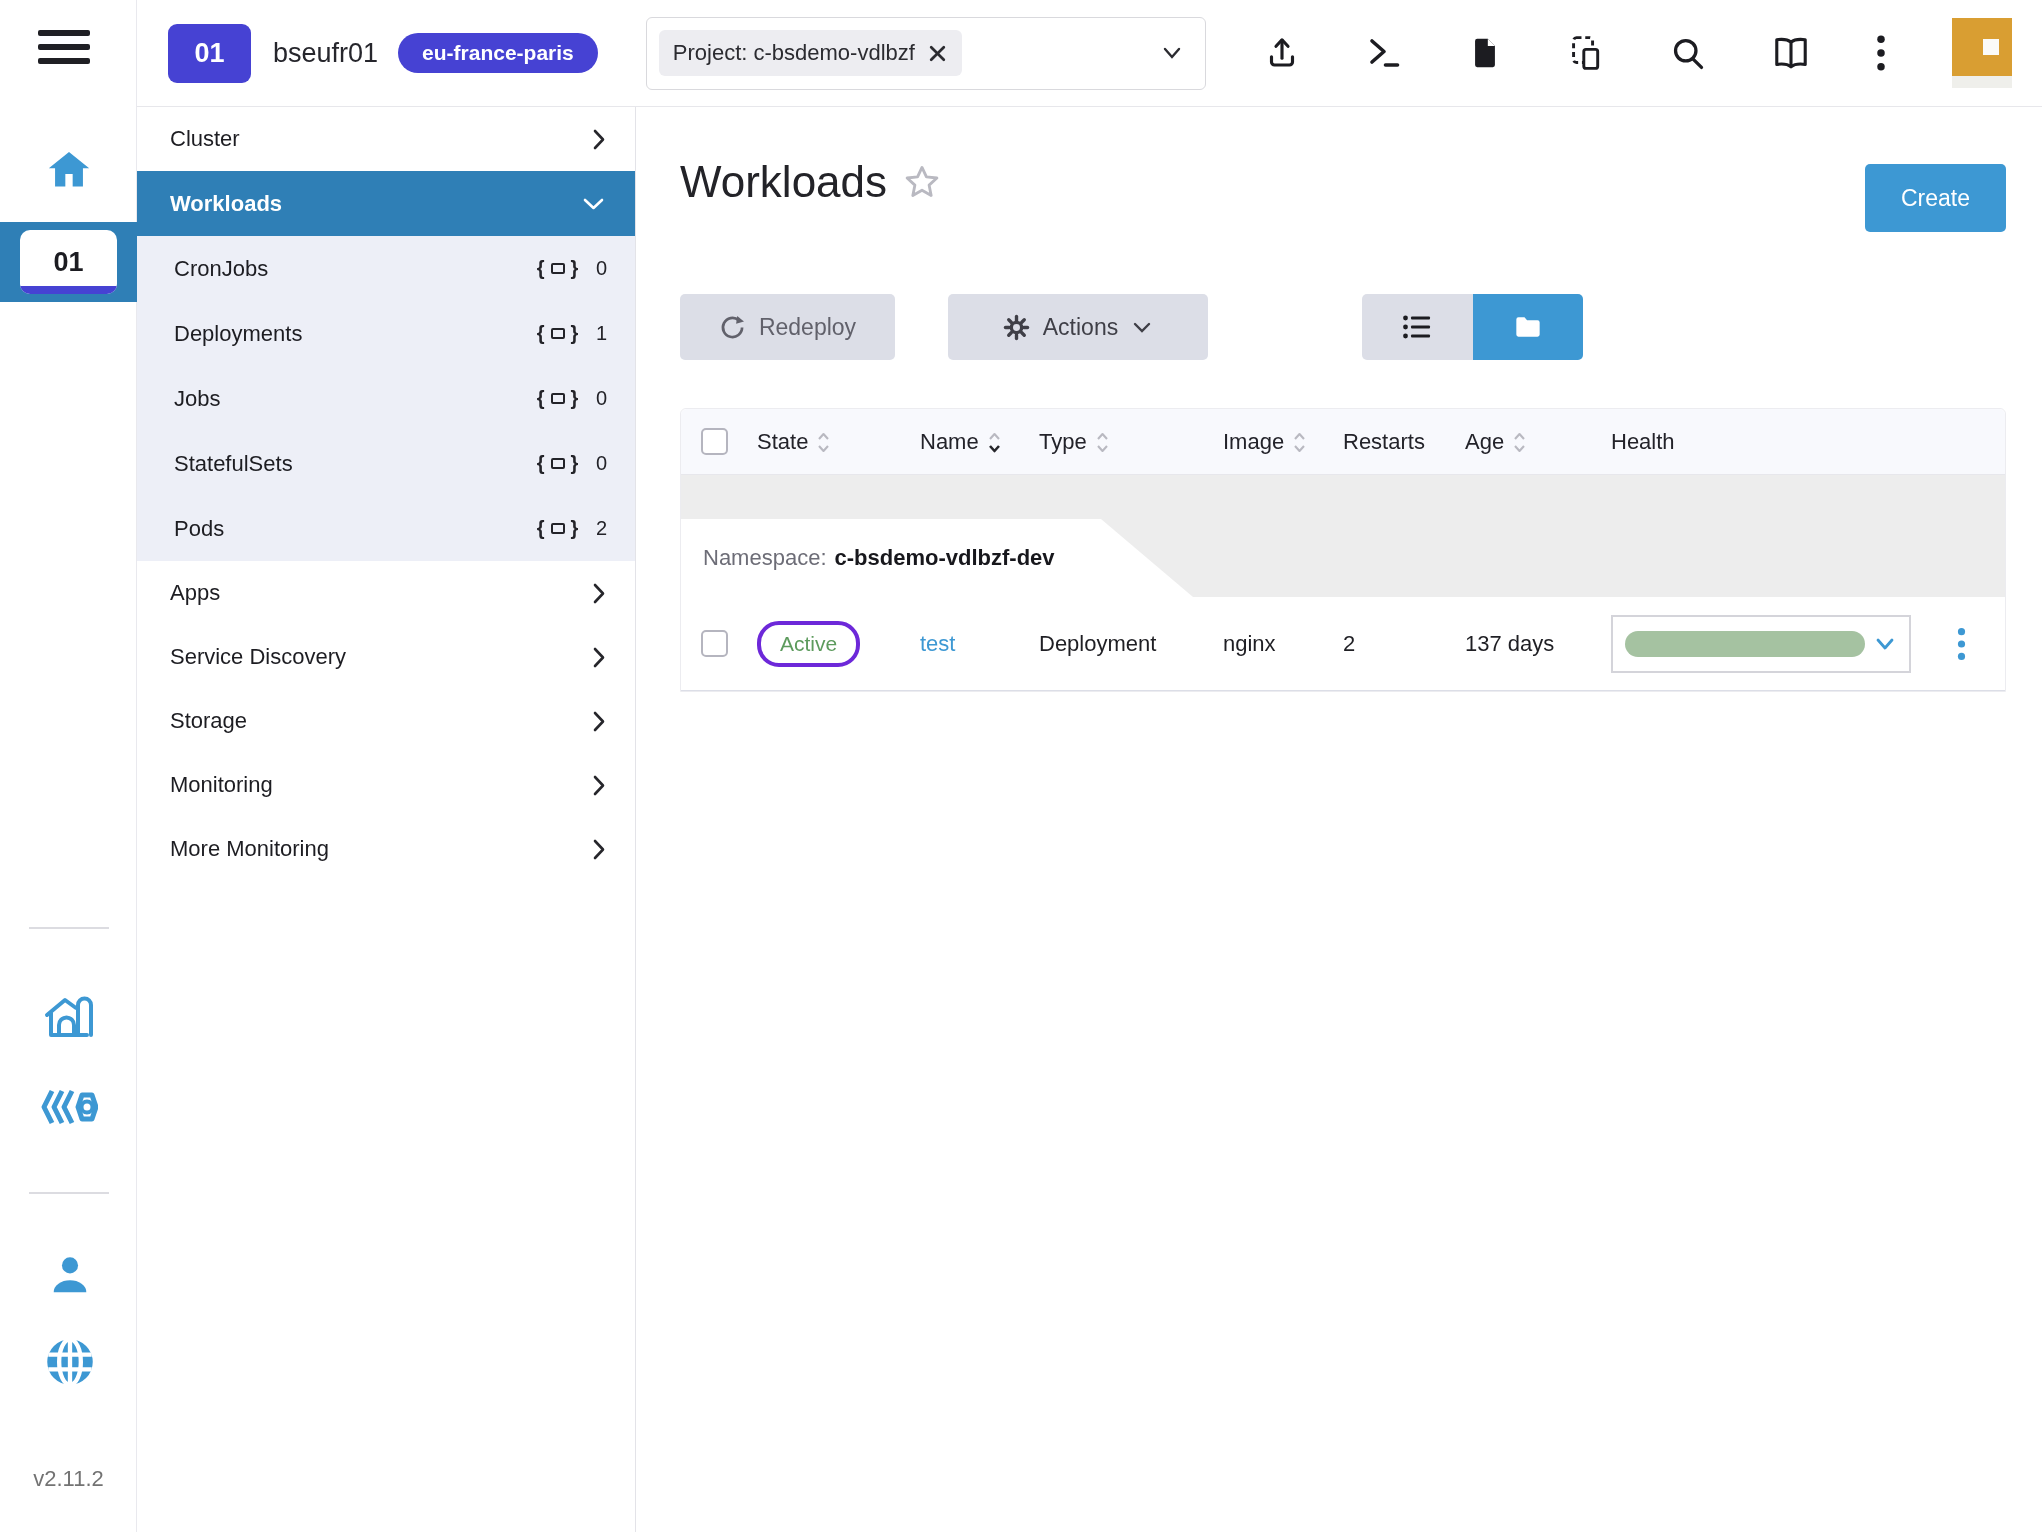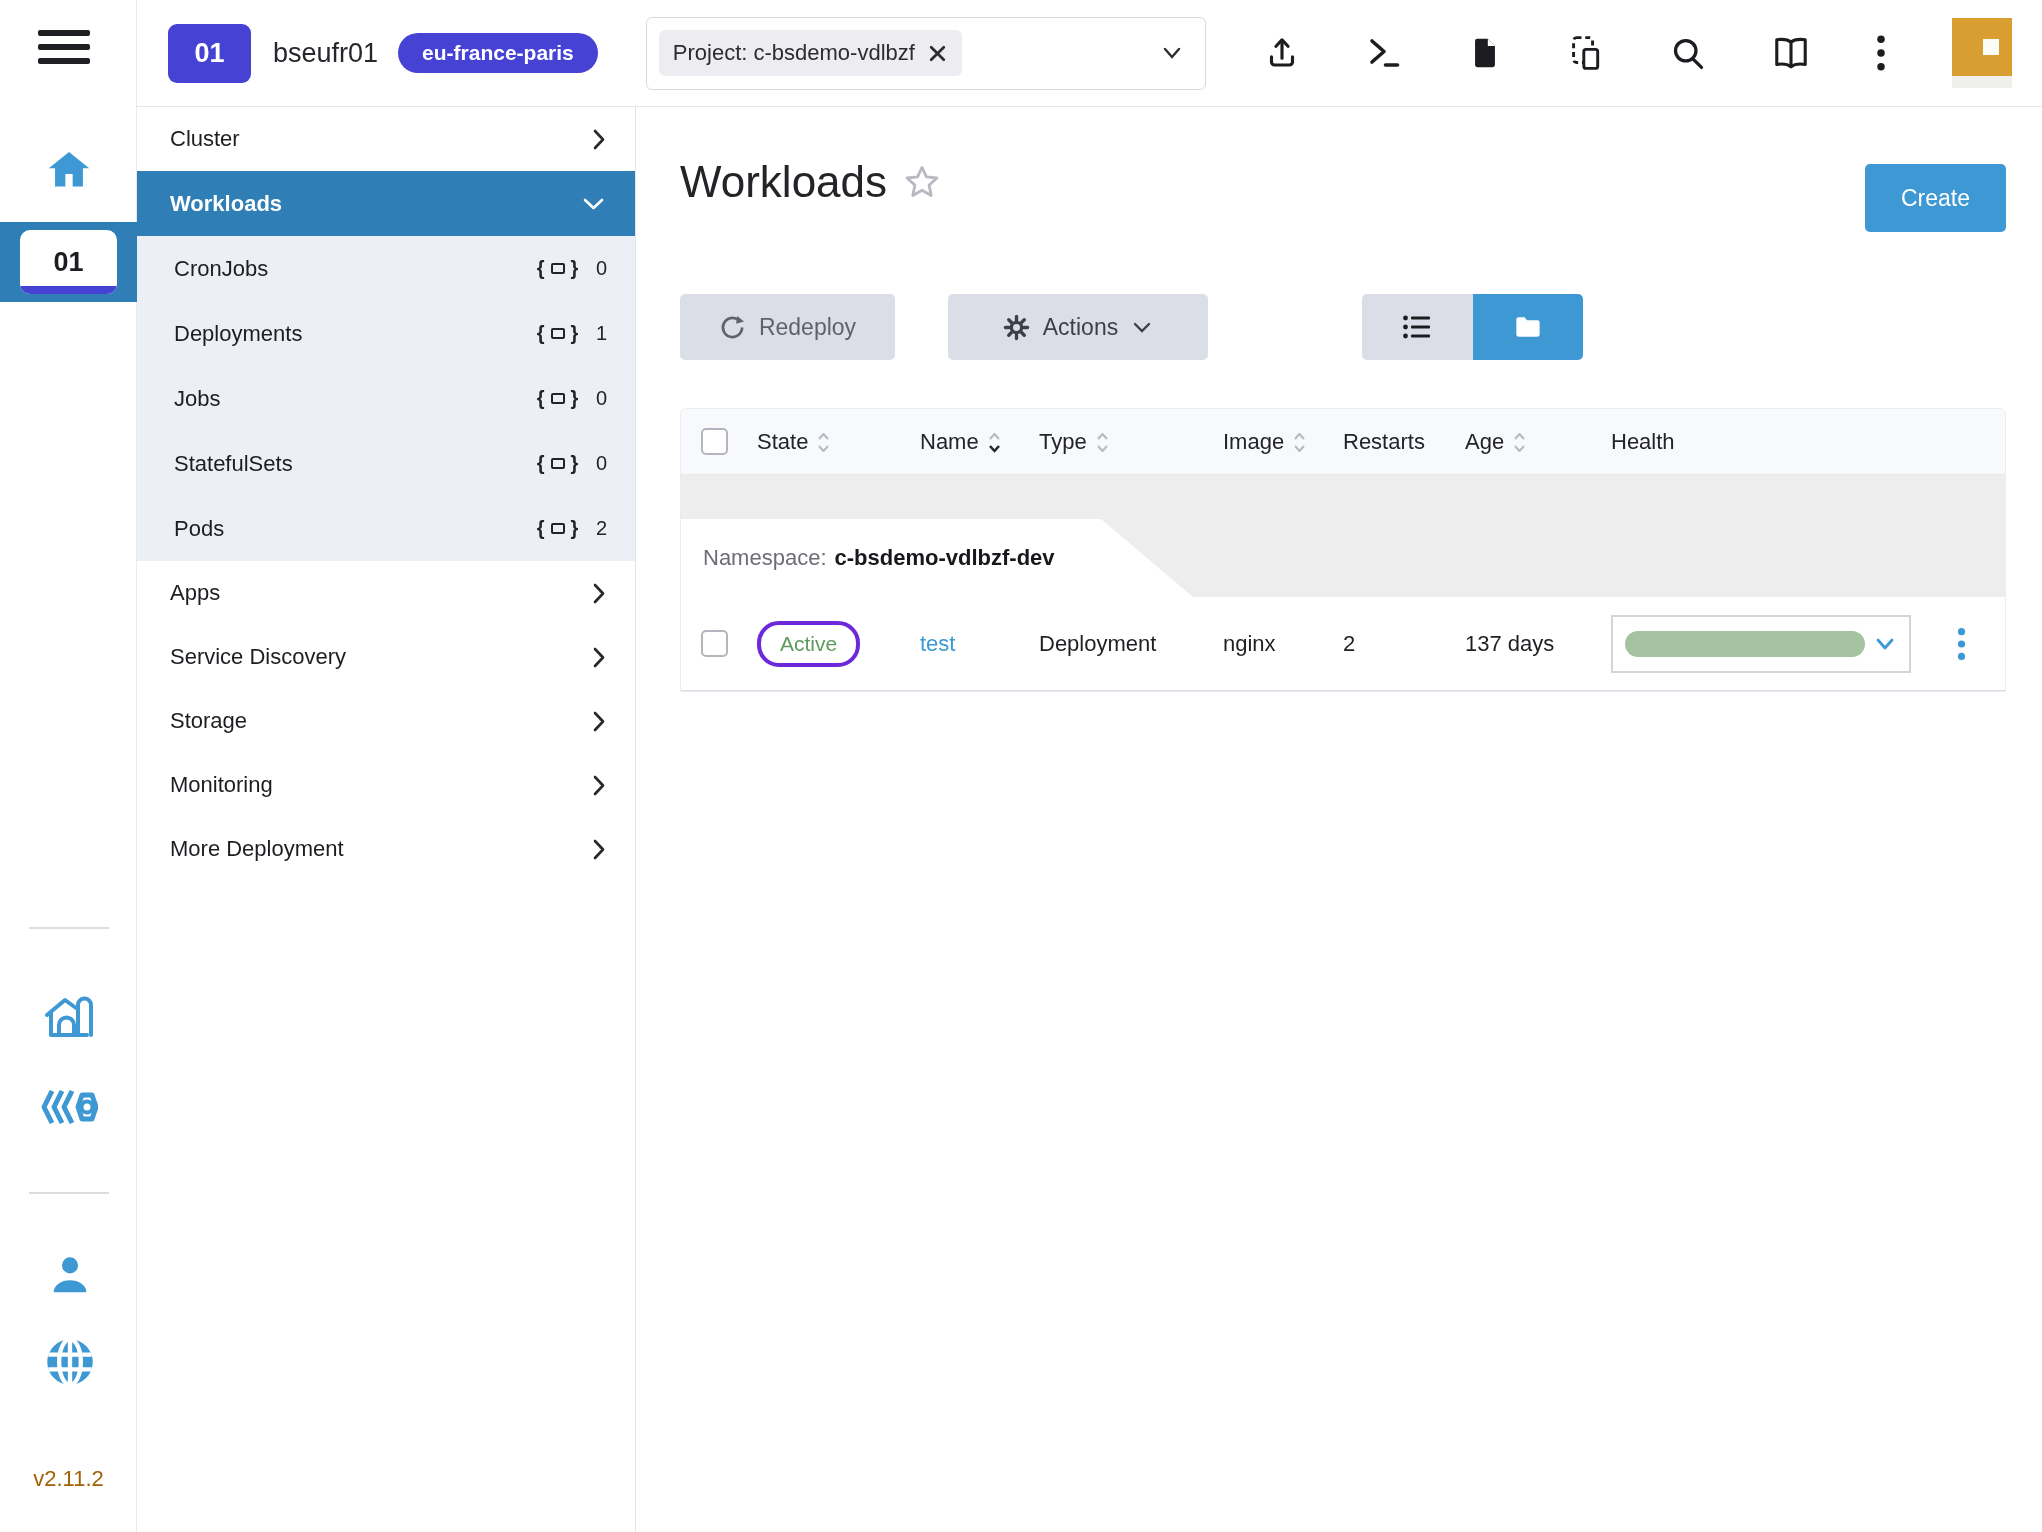--- a/index.html
+++ b/index.html
@@ -10,21 +10,21 @@
   
   .rail { position:absolute; left:0; top:0; width:137px; height:1532px; background:#fff; border-right:1px solid #e9e9ee; }
   .hamburger { position:absolute; left:38px; top:30px; width:52px; height:42px; cursor:pointer; }
   .hamburger div { height:6px; background:#1f1f24; border-radius:2px; margin-bottom:8px; }
   .rail-home { position:absolute; left:46px; top:148px; }
   .rail-cluster-band { position:absolute; left:0; top:222px; width:137px; height:80px; background:#2f7fb6; }
   .rail-cluster-card { position:absolute; left:20px; top:8px; width:97px; height:64px; background:#fff; border-radius:10px; display:flex; align-items:center; justify-content:center; font-size:27px; font-weight:700; color:#1c1c21; overflow:hidden; }
   .rail-cluster-card .under { position:absolute; left:0; bottom:0; width:100%; height:8px; background:#4642d3; }
   .rail-div { position:absolute; left:29px; width:80px; height:2px; background:#dcdce1; }
   .rail-icon { position:absolute; }
-  .rail-version { position:absolute; left:0; top:1466px; width:137px; text-align:center; font-size:22px; color:#a16207; }
+  .rail-version { position:absolute; left:0; top:1466px; width:137px; text-align:center; font-size:22px; color:#737373; }
 
   
   .topbar { position:absolute; left:137px; top:0; width:1905px; height:107px; background:#fff; border-bottom:1px solid #e7e7eb; display:flex; align-items:center; }
   .cluster-initials { margin-left:31px; width:83px; height:59px; background:#4642d3; border-radius:9px; color:#fff; font-size:27px; font-weight:700; display:flex; align-items:center; justify-content:center; }
   .cluster-name { margin-left:22px; font-size:27px; font-weight:500; color:#26262c; }
   .cluster-badge { margin-left:20px; background:#4642d3; color:#fff; font-size:21px; font-weight:600; border-radius:21px; padding:8px 24px; }
   .proj-select { margin-left:48px; width:560px; height:73px; border:1px solid #d9d9dd; border-radius:6px; background:#fff; display:flex; align-items:center; padding:0 20px 0 12px; cursor:pointer; }
   .proj-chip { background:#ededf1; border-radius:6px; padding:10px 14px; display:flex; align-items:center; gap:12px; font-size:22px; color:#2b2b30; }
   .proj-caret { margin-left:auto; }
   .top-icons { margin-left:58px; display:flex; align-items:center; gap:66px; }
@@ -296,21 +296,21 @@
     </div>
     <div class="nav-item">
       <span>Monitoring</span>
       <span class="chev">
           <svg width="17" height="27" viewBox="0 0 17 27" fill="none" stroke="#26262b" stroke-width="2.6" stroke-linecap="round" stroke-linejoin="round">
             <polyline points="5,5 13,13.5 5,22"></polyline>
           </svg>
         </span>
     </div>
     <div class="nav-item">
-      <span>More Deployment</span>
+      <span>More Monitoring</span>
       <span class="chev">
           <svg width="17" height="27" viewBox="0 0 17 27" fill="none" stroke="#26262b" stroke-width="2.6" stroke-linecap="round" stroke-linejoin="round">
             <polyline points="5,5 13,13.5 5,22"></polyline>
           </svg>
         </span>
     </div>
   </div>
 
   <div class="content">
 

